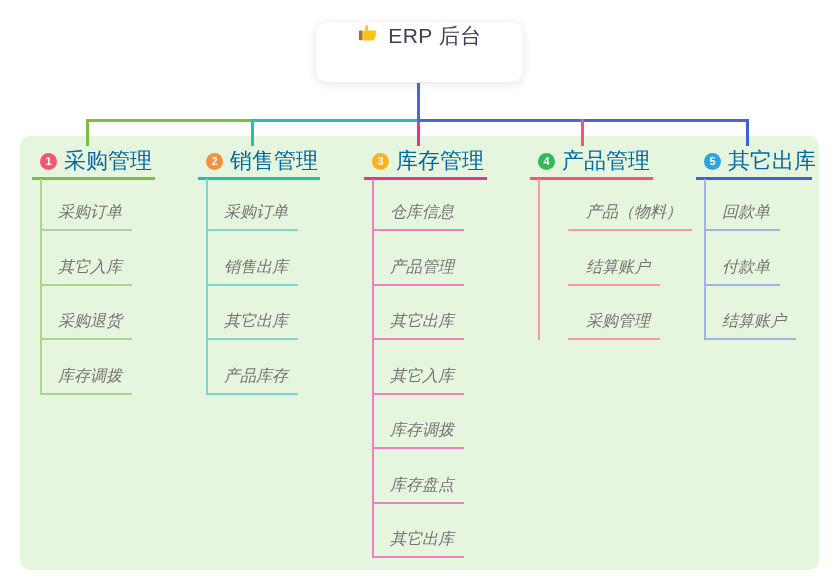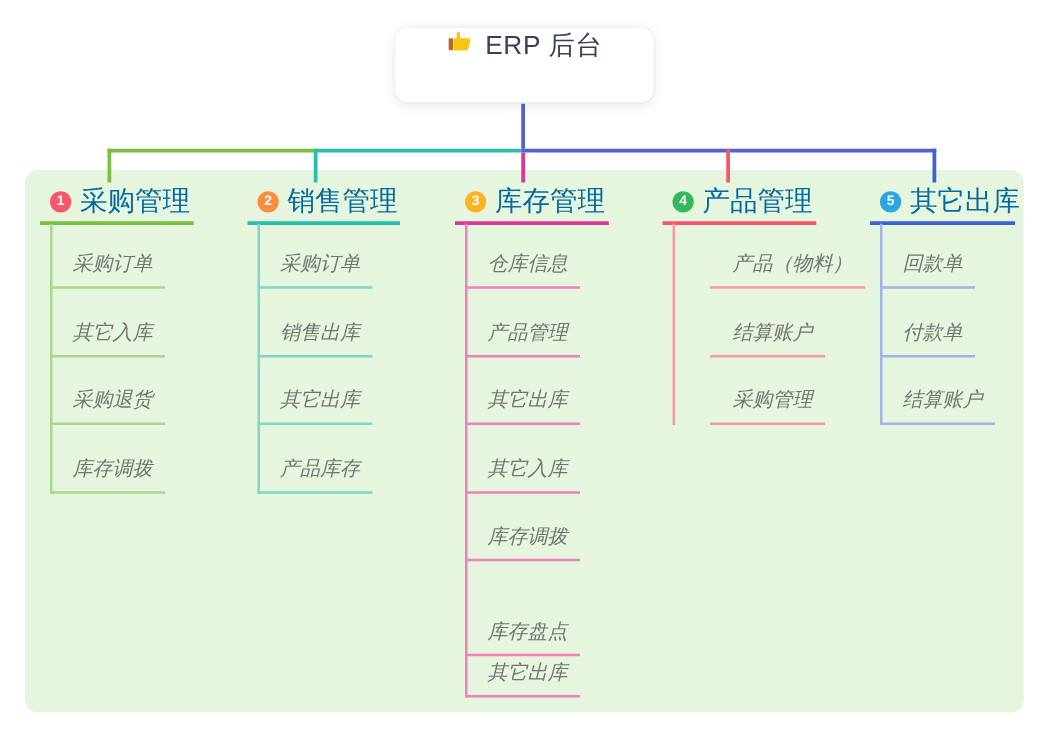--- a/index.html
+++ b/index.html
@@ -46,21 +46,21 @@
   .g1 .trunk{left:206px;height:216px}
   .g2 .trunk{left:372px;height:379px}
   .g3 .trunk{left:538px;height:161px}
   .g4 .trunk{left:704px;height:161px}
 
   .child{position:absolute;padding:0 10px 9px 18px;border-bottom:2px solid var(--cl);
          font-size:16px;line-height:16px;color:#737373;white-space:nowrap;cursor:default;font-style:italic;}
   .g0 .child{left:40px} .g1 .child{left:206px} .g2 .child{left:372px}
   .g3 .child{left:568px} .g4 .child{left:704px}
   .row0{top:204px}.row1{top:259px}.row2{top:313px}.row3{top:368px}
-  .row4{top:422px}.row5{top:498px}.row6{top:531px}
+  .row4{top:422px}.row5{top:477px}.row6{top:531px}
 </style>
 </head>
 <body>
 
 <div class="stage">
 
   <div class="panel" style="background: rgb(230, 245, 222);"></div>
 
   <div class="conn root-drop" style="background: rgb(81, 99, 214);"></div>
   <div class="conn seg-a" style="--c: #7CBE41; --cl: #A9D78C; --badge: #F8566D;"></div>

